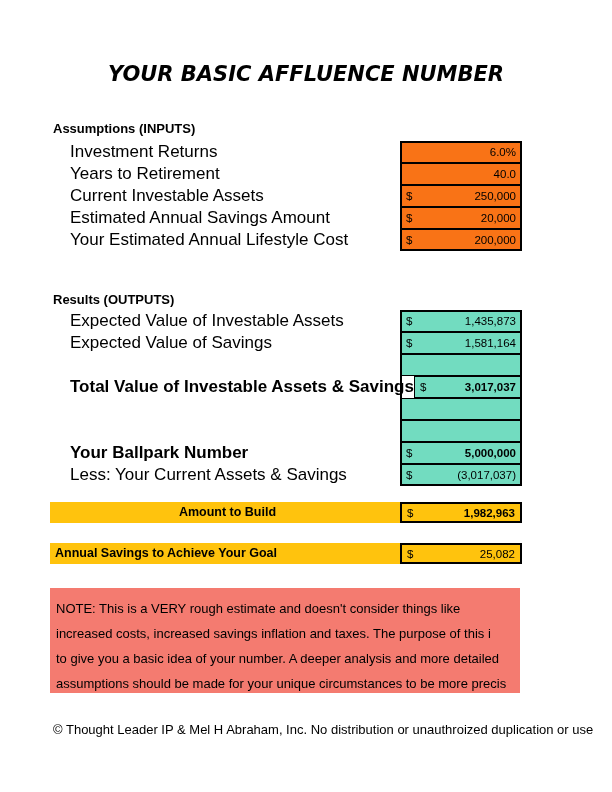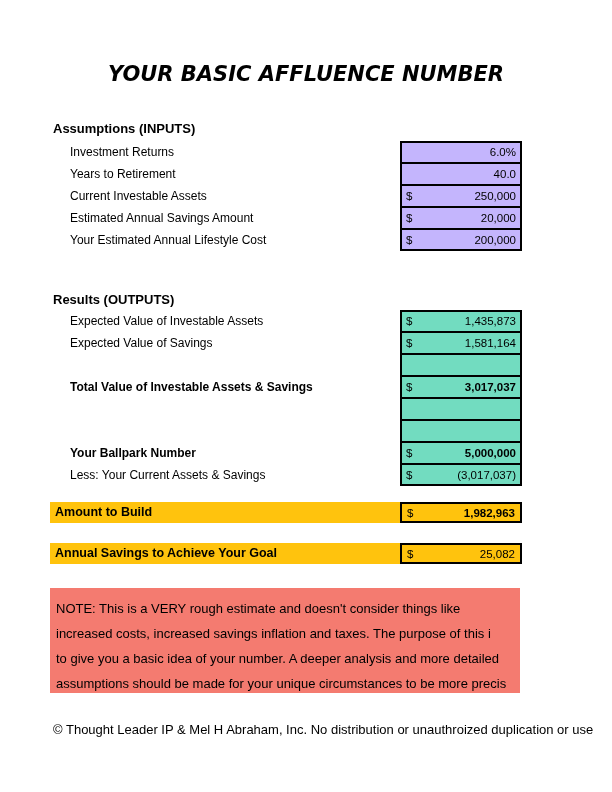--- a/index.html
+++ b/index.html
@@ -25,41 +25,41 @@
     font-size:13px; font-weight:bold; white-space:nowrap;
   }
   .h-assumptions { top:121px; }
   .h-results    { top:292px; }
 
   .rows { position:absolute; left:50px; width:472px; }
   .rows-assumptions { top:141px; }
   .rows-results     { top:310px; }
   .row { display:flex; height:22px; position:relative; }
   .row .label {
-    flex:1; padding-left:20px; font-size:12px; line-height:22px; white-space:nowrap;
+    flex:1; padding-left:20px; font-size:17px; line-height:22px; white-space:nowrap;
   }
   .cell {
     width:122px; height:22px;
     border:1px solid #000;
     display:flex; justify-content:space-between; align-items:center;
     padding:0 5px; font-size:11.5px;
   }
-  .cell.input  { background:#c4b5fd; }
+  .cell.input  { background:#f97316; }
   .cell.output { background:#72DCC0; }
   .row.bold .label, .row.bold .val { font-weight:bold; }
   .frame {
     position:absolute; top:0; right:0; width:122px; height:100%;
     border:2px solid #000; pointer-events:none;
   }
 
   .bar {
     position:absolute; left:50px; width:472px; height:21px;
     background:#FFC30D; display:flex;
   }
-  .bar1 { top:502px; }
+  .bar1 { top:502px;text-align:center; }
   .bar2 { top:543px; }
   .bar-label {
     flex:1; padding-left:5px; line-height:21px;
     font-size:12.5px; font-weight:bold; white-space:nowrap;
   }
   .bar .cell { width:122px; height:21px; border:2px solid #000; background:#FFC30D; }
   .bar1 .cell .val { font-weight:bold; }
 
   .note {
     position:absolute; left:50px; top:588px; width:470px; height:105px;

